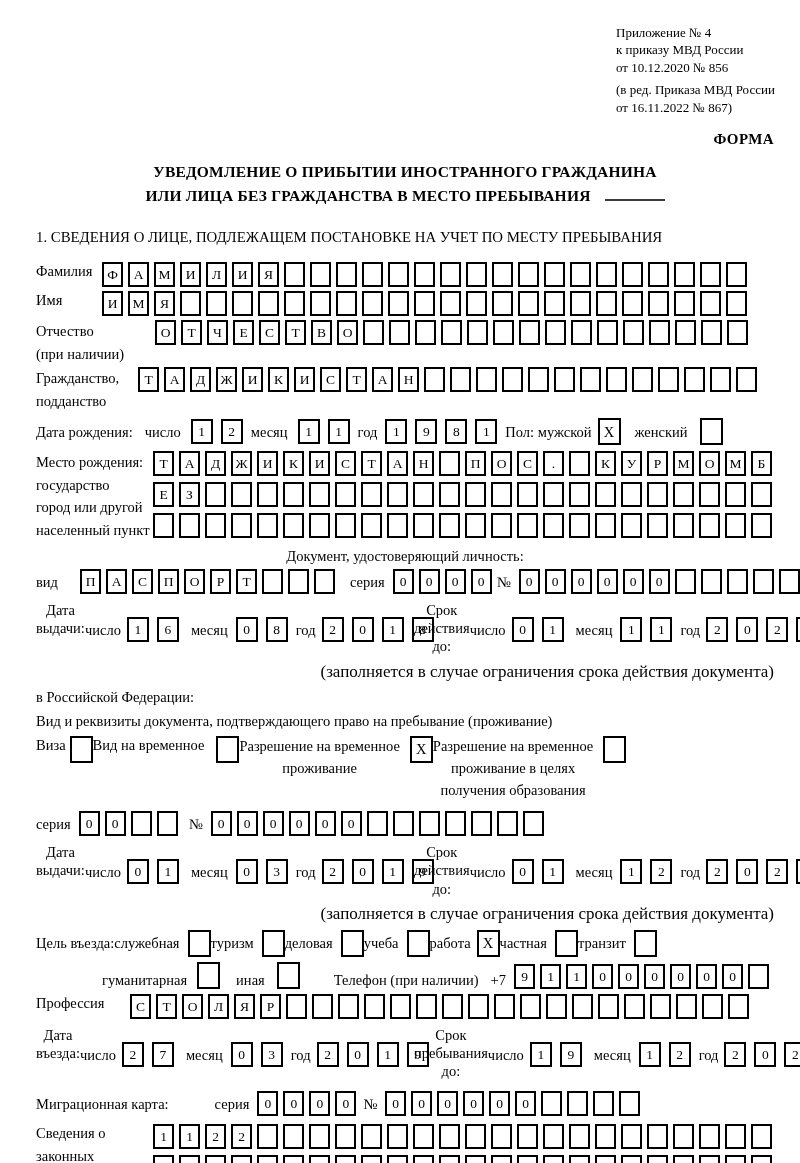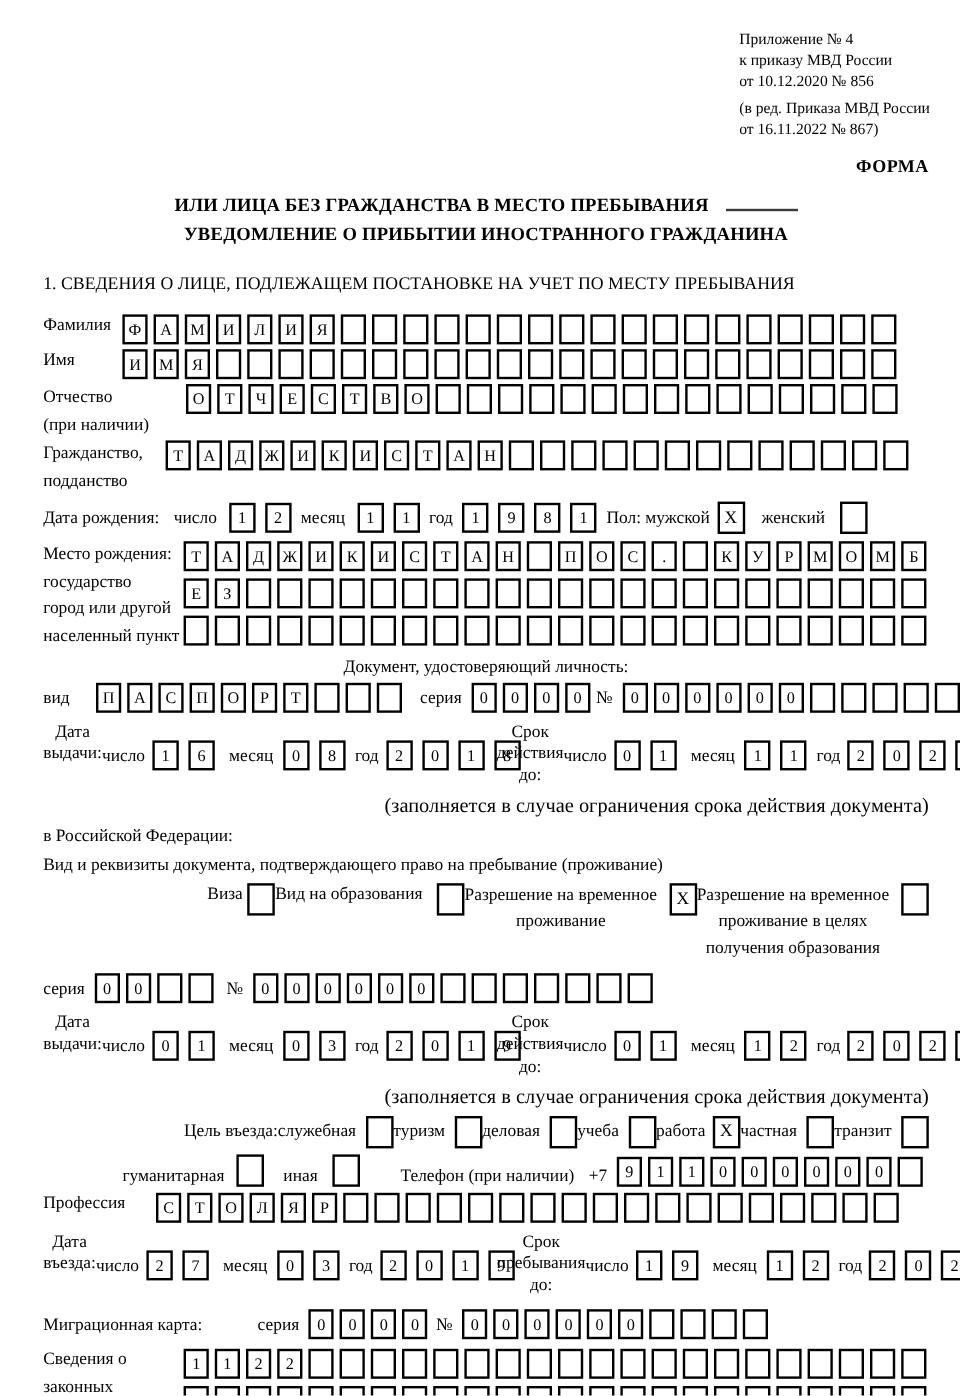--- a/index.html
+++ b/index.html
@@ -26,41 +26,41 @@
   .dg-left{width:378px}
   .dg-right{flex:1}
   .dcap{text-align:center;margin-bottom:3px}
   .dvals{display:flex;align-items:center}
   .note{font-size:17px;text-align:right;margin-top:2px}
   .permcol{text-align:center;line-height:1.5;flex:none}
   .ml2{margin-left:2px}.ml4{margin-left:4px}.ml6{margin-left:6px}.ml8{margin-left:8px}
   .ml10{margin-left:10px}.ml12{margin-left:12px}.ml14{margin-left:14px}.ml16{margin-left:16px}
   .mr6{margin-right:6px}.mr8{margin-right:8px}
   .mt6{margin-top:6px}
-  .spread{justify-content:flex-end}
+  .spread{justify-content:flex-start}
 </style>
 </head>
 <body>
 
 <div class="page">
 
   <div class="meta">
     <div>Приложение № 4</div>
     <div>к приказу МВД России</div>
     <div>от 10.12.2020 № 856</div>
     <div class="meta-gap"></div>
     <div>(в ред. Приказа МВД России</div>
     <div>от 16.11.2022 № 867)</div>
   </div>
 
   <div class="forma">ФОРМА</div>
 
   <div class="title">
+    <div>УВЕДОМЛЕНИЕ О ПРИБЫТИИ ИНОСТРАННОГО ГРАЖДАНИНА</div>
     <div><span>ИЛИ ЛИЦА БЕЗ ГРАЖДАНСТВА В МЕСТО ПРЕБЫВАНИЯ</span><span class="blank"></span></div>
-    <div>УВЕДОМЛЕНИЕ О ПРИБЫТИИ ИНОСТРАННОГО ГРАЖДАНИНА</div>
   </div>
 
   <div class="sec1">1. СВЕДЕНИЯ О ЛИЦЕ, ПОДЛЕЖАЩЕМ ПОСТАНОВКЕ НА УЧЕТ ПО МЕСТУ ПРЕБЫВАНИЯ</div>
 
   <div class="row" style="margin-top:16px">
     <span class="lbl" style="width:66px">Фамилия</span>
     <span class="boxrow">
         <span class="cbox">Ф</span>
         <span class="cbox">А</span>
         <span class="cbox">М</span>
@@ -388,21 +388,21 @@
 
   <div class="mt6">в Российской Федерации:</div>
   <div class="mt6">Вид и реквизиты документа, подтверждающего право на пребывание (проживание)</div>
 
   <div class="row spread" style="margin-top:6px">
     <span style="display:flex;align-items:flex-start">
       <span class="lbl">Виза</span>
       <span class="cb ml4"></span>
     </span>
     <span style="display:flex;align-items:flex-start">
-      <span class="lbl">Вид на образования</span>
+      <span class="lbl">Вид на временное</span>
       <span class="cb ml12"></span>
     </span>
     <span style="display:flex;align-items:flex-start">
       <span class="permcol">
         <div>Разрешение на временное</div>
         <div>проживание</div>
       </span>
       <span class="cb ml10">X</span>
     </span>
     <span style="display:flex;align-items:flex-start">

